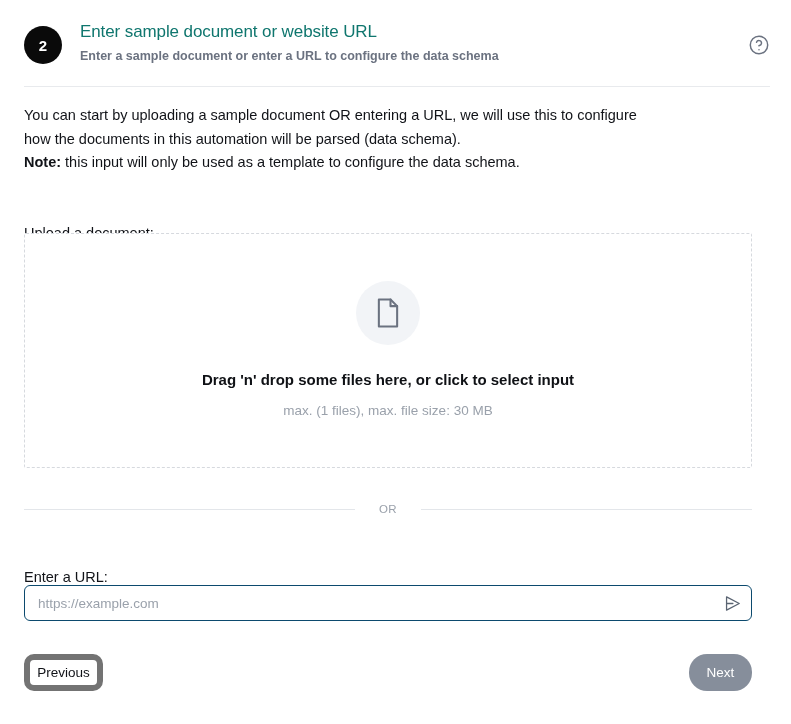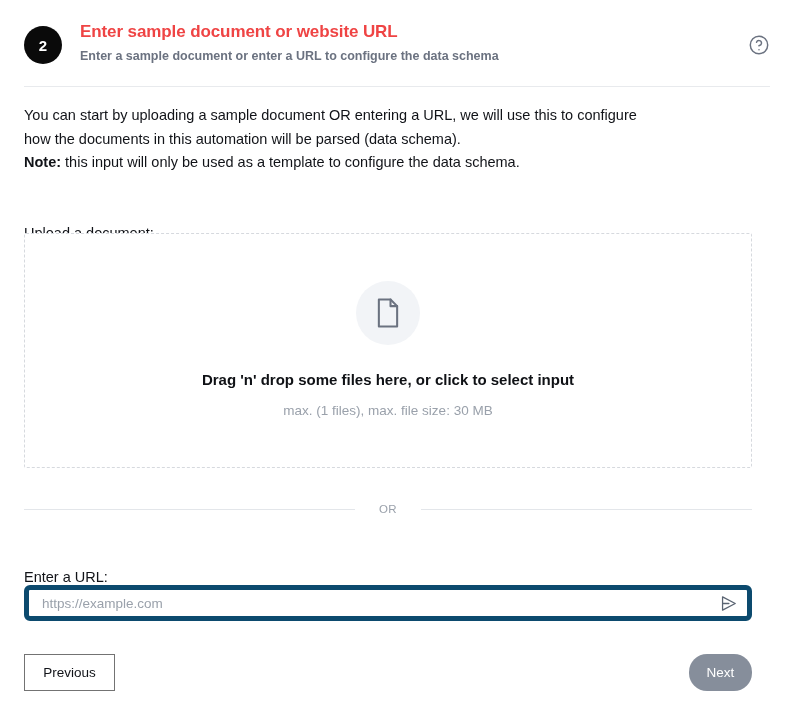--- a/index.html
+++ b/index.html
@@ -49,23 +49,23 @@
     flex: 0 0 auto;
     margin-top: 8px;
   }
   .header-texts {
     margin-left: 18px;
     flex: 1 1 auto;
     padding-top: 2px;
   }
   .header-title {
     font-size: 17px;
-    font-weight: 700;
+    font-weight: 400;
     letter-spacing: -0.1px;
-    color: #ef4444;
+    color: #0f766e;
     line-height: 24px;
   }
   .header-subtitle {
     margin-top: 3px;
     font-size: 12.5px;
     font-weight: 700;
     color: #6b7280;
     line-height: 18px;
   }
   .help-icon {
@@ -187,21 +187,21 @@
     font-size: 14.5px;
     color: #111318;
     line-height: 20px;
   }
   .url-field {
     position: absolute;
     left: 24px;
     top: 585px;
     width: 728px;
     height: 36px;
-    border: 5px solid #0c4a6e;
+    border: 1px solid #0c4a6e;
     border-radius: 6px;
     background: #ffffff;
     display: flex;
     align-items: center;
     box-sizing: border-box;
   }
   .url-input {
     flex: 1 1 auto;
     border: none;
     outline: none;
@@ -227,24 +227,24 @@
     cursor: pointer;
     margin-right: 4px;
   }
   .send-icon svg { display: block; }
 
   
   .btn-previous {
     position: absolute;
     left: 24px;
     top: 654px;
-    width: 91px;
+    width: 79px;
     height: 37px;
-    border: 1px solid #737373;
-    border-radius: 0;
+    border: 6px solid #737373;
+    border-radius: 10px;
     background: #ffffff;
     color: #111318;
     font-family: "Liberation Sans", sans-serif;
     font-size: 13.5px;
     cursor: pointer;
     display: flex;
     align-items: center;
     justify-content: center;
     box-sizing: border-box;
   }

